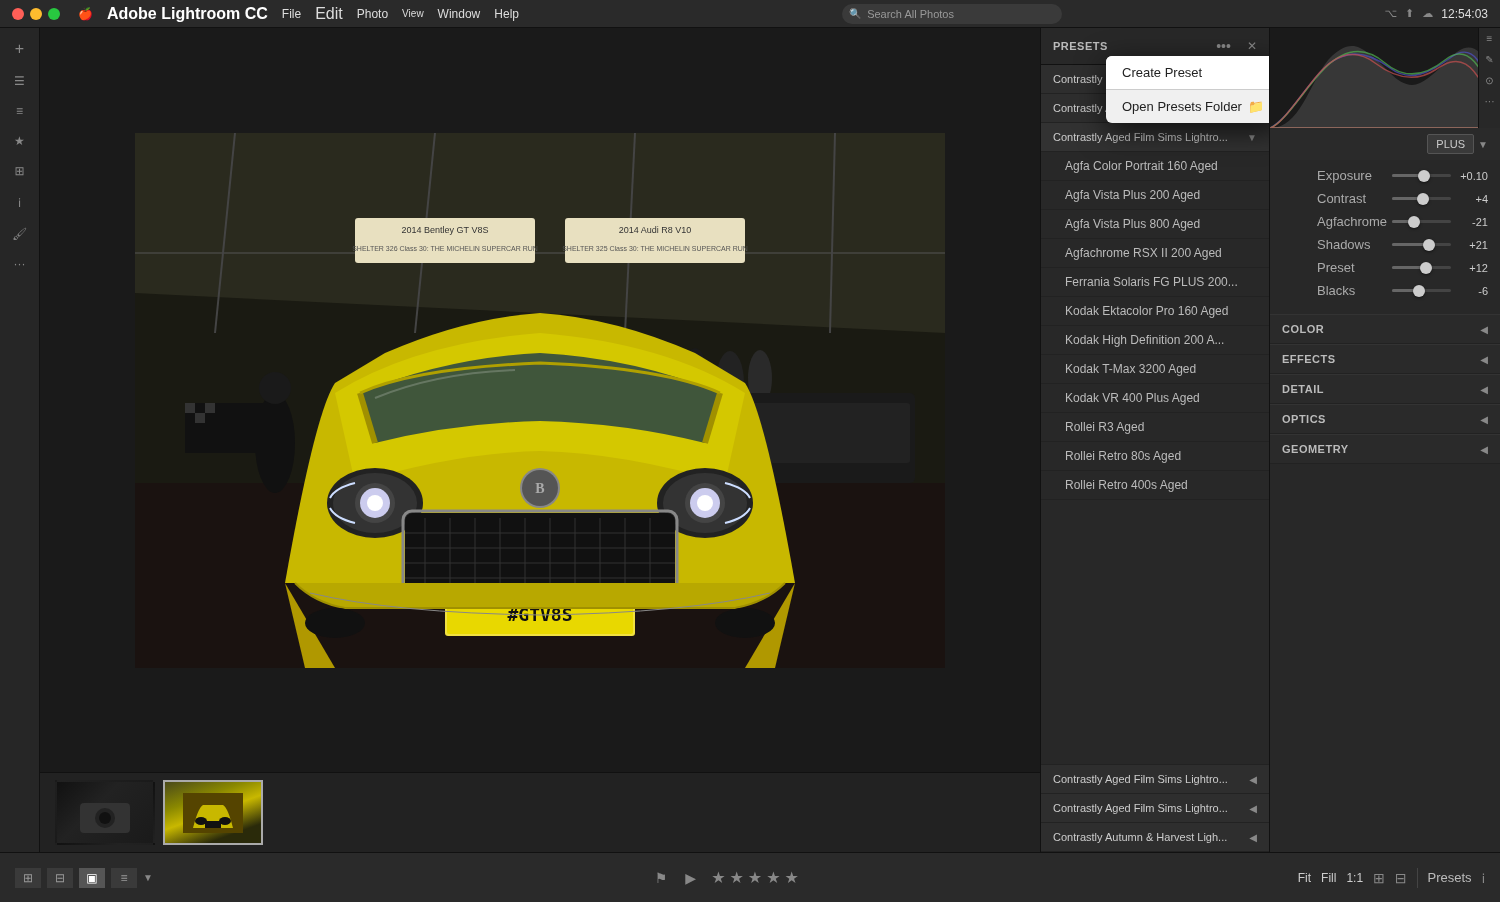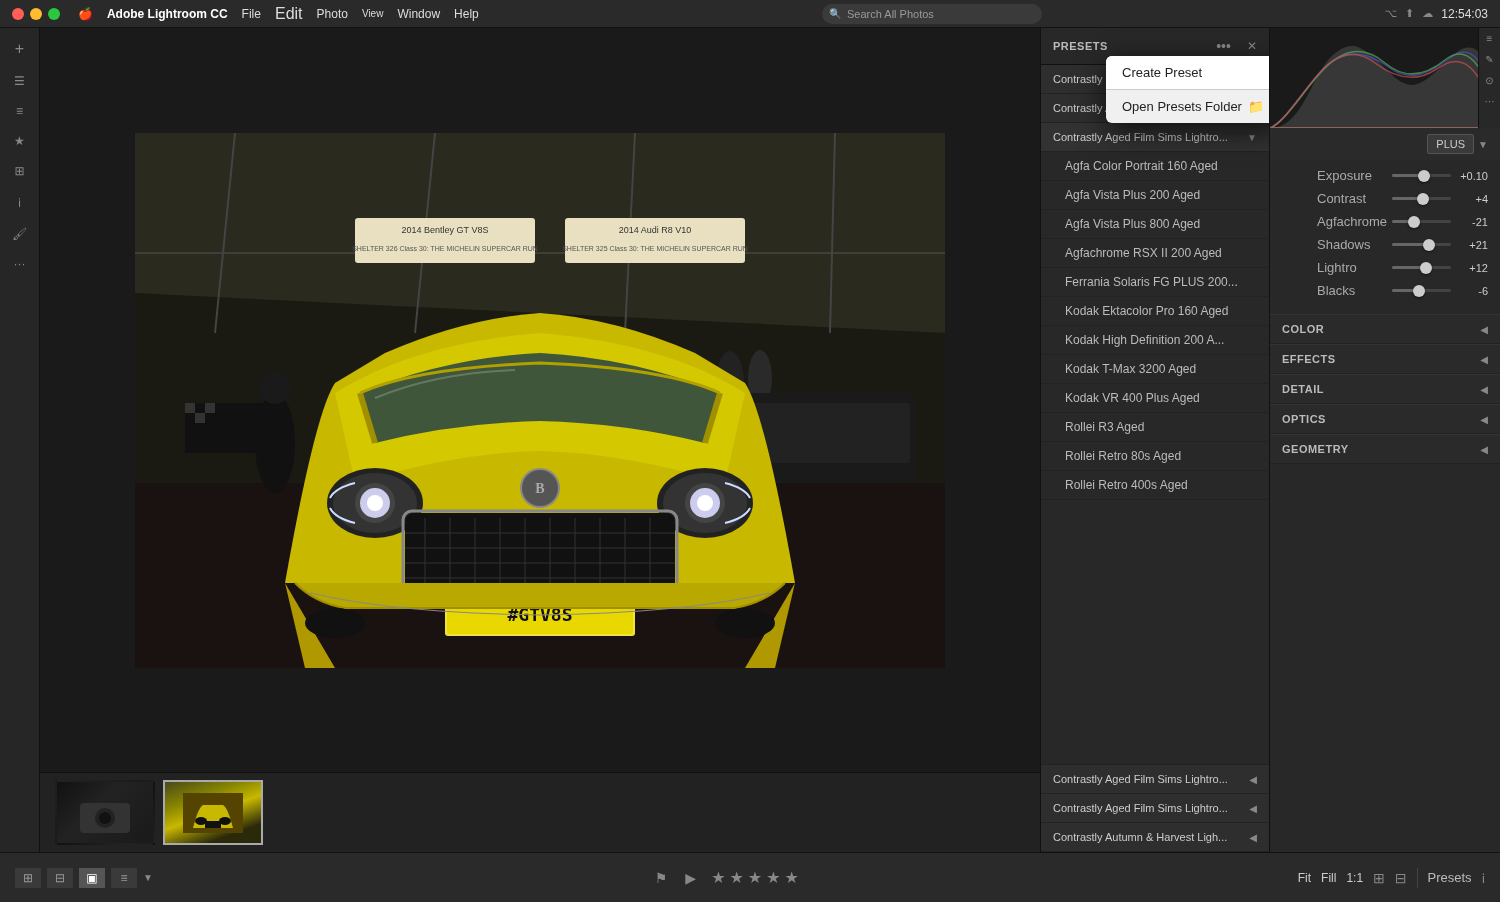--- a/index.html
+++ b/index.html
@@ -103,21 +103,21 @@
 <body>
 
 <div class="menubar">
   <div class="win-controls">
     <div class="win-btn win-close"></div>
     <div class="win-btn win-min"></div>
     <div class="win-btn win-max"></div>
   </div>
   <div class="menubar-left">
     <span>🍎</span>
-    <span style="font-weight:600;color:#fff;font-size:12px;">Adobe Lightroom CC</span>
+    <span style="font-weight:600;color:#fff;font-size:16px;">Adobe Lightroom CC</span>
     <span style="font-size:12px;">File</span>
     <span style="font-size:16px;">Edit</span>
     <span style="font-size:12px;">Photo</span>
     <span style="font-size:10px;">View</span>
     <span style="font-size:12px;">Window</span>
     <span style="font-size:12px;">Help</span>
   </div>
   <div class="menubar-center">
     <div class="search-bar">
       <span style="font-size:10px;">🔍</span>
@@ -409,21 +409,21 @@
       <div class="slider-row">
         <span class="slider-label">Shadows</span>
         <div class="slider-track">
           <div class="slider-fill" style="width:62%;"></div>
           <div class="slider-thumb" style="left:62%;"></div>
         </div>
         <span class="slider-value">+21</span>
       </div>
 
       <div class="slider-row">
-        <span class="slider-label">Lightro</span>
+        <span class="slider-label">Preset</span>
         <div class="slider-track">
           <div class="slider-fill" style="width:58%;"></div>
           <div class="slider-thumb" style="left:58%;"></div>
         </div>
         <span class="slider-value">+12</span>
       </div>
 
       <div class="slider-row">
         <span class="slider-label">Blacks</span>
         <div class="slider-track">

